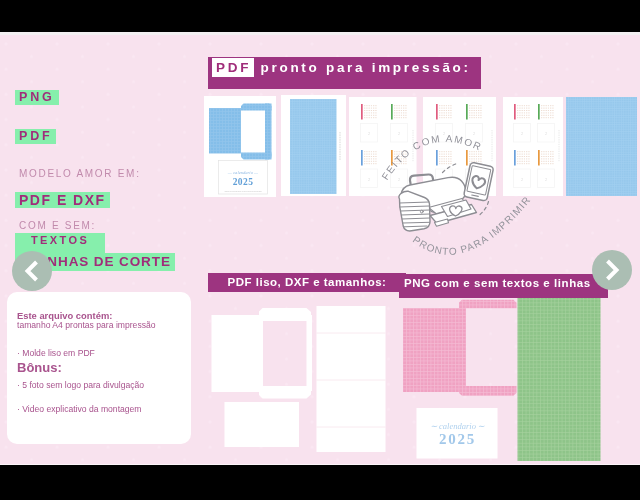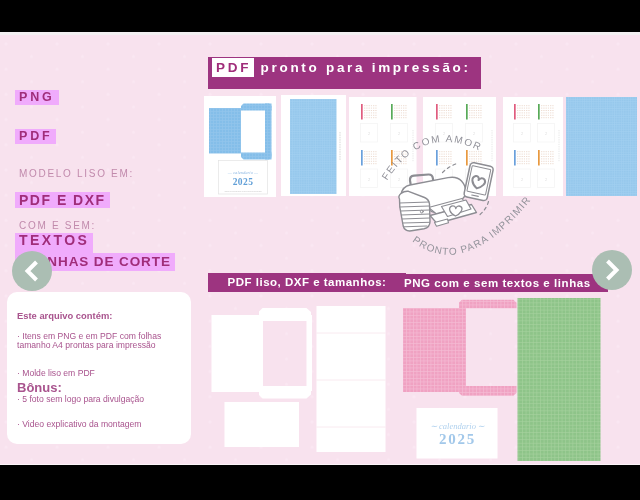--- a/index.html
+++ b/index.html
@@ -1,21 +1,21 @@
 <!DOCTYPE html>
 <html><head>
 <meta charset="utf-8">
 <style>
   html,body{margin:0;padding:0;}
   body{width:640px;height:500px;background:#000;position:relative;overflow:hidden;
        font-family:"Liberation Sans", sans-serif;}
   .abs{position:absolute;}
   .page{position:absolute;left:0;top:35px;width:640px;height:430px;
     background-color:#f8e2ee;}
-  .chip{position:absolute;background:#f0abfc;color:#a02d7a;font-weight:bold;white-space:nowrap;}
+  .chip{position:absolute;background:#86efac;color:#a02d7a;font-weight:bold;white-space:nowrap;}
   .mut{position:absolute;color:#c18aac;white-space:nowrap;}
   .bar{position:absolute;background:#9d3480;color:#fff;font-weight:bold;white-space:nowrap;}
 </style>
 </head>
 <body>
 
 <div class="abs" style="left:0;top:0;width:640px;height:32px;background:#000;"></div>
 
 <div class="abs" style="left:0;top:32px;width:640px;height:3px;background:#f2eff1;"></div>
 
@@ -36,48 +36,47 @@
 
 <div class="bar" style="left:208px;top:57px;width:273px;height:32px;font-size:13.5px;letter-spacing:2.7px;line-height:22px;">
   <span style="background:#fff;color:#a02d7a;padding:2px 3px 2px 4px;margin-left:4px;">PDF</span>
   <span> pronto para impressão:</span>
 </div>
 
 <div class="chip" style="left:15px;top:90px;height:15px;line-height:15px;padding:0 4px;font-size:12.5px;letter-spacing:2.8px;">PNG</div>
 
 <div class="chip" style="left:15px;top:129px;height:15px;line-height:15px;padding:0 4px;font-size:12.5px;letter-spacing:2.8px;">PDF</div>
 
-<div class="mut" style="left:19px;top:168px;font-size:10px;letter-spacing:1.7px;">MODELO LISO EM:</div>
+<div class="mut" style="left:19px;top:168px;font-size:10px;letter-spacing:1.7px;">MODELO AMOR EM:</div>
 
 <div class="chip" style="left:15px;top:192px;height:16px;line-height:16px;padding:0 4px;font-size:14px;letter-spacing:1.5px;">PDF E DXF</div>
 
 <div class="mut" style="left:19px;top:220px;font-size:10px;letter-spacing:1.7px;">COM E SEM:</div>
 
-<div class="chip" style="left:15px;top:233px;height:30px;line-height:15px;padding:0 4px;font-size:14px;letter-spacing:2.4px;">TEXTOS</div>
+<div class="chip" style="left:15px;top:233px;height:30px;line-height:15px;padding:0 16px;font-size:11px;letter-spacing:2.4px;">TEXTOS</div>
 
 <div class="chip" style="left:15px;top:253px;height:18px;line-height:18px;padding:0 4px;font-size:13.5px;letter-spacing:0.9px;">E LINHAS DE CORTE</div>
 
 <div class="bar" style="left:208px;top:273px;width:198px;height:19px;font-size:11.5px;line-height:19px;letter-spacing:0.5px;text-align:center;">PDF liso, DXF e tamanhos:</div>
 
-<div class="bar" style="left:399px;top:274px;width:209px;height:18px;font-size:11.5px;line-height:18px;letter-spacing:0.55px;"><span style="margin-left:5px;">PNG com e sem textos e linhas</span></div>
+<div class="bar" style="left:399px;top:274px;width:209px;height:24px;font-size:11.5px;line-height:18px;letter-spacing:0.55px;"><span style="margin-left:5px;">PNG com e sem textos e linhas</span></div>
 
 <div class="abs" style="left:7px;top:292px;width:184px;height:152px;background:#fff;border-radius:10px;"></div>
 <div class="abs" style="left:17px;top:312px;width:172px;color:#a9548e;font-size:8.6px;line-height:8.6px;">
 
   <div style="font-weight:bold;font-size:9.4px;">Este arquivo contém:</div>
 
-  <div style="margin-top:11.5px;">· Itens em PNG e em PDF com folhas</div>
   <div style="margin-top:0.5px;">tamanho A4 prontas para impressão</div>
 
 
   <div style="margin-top:19px;">· Molde liso em PDF</div>
 
   <div style="font-weight:bold;font-size:13px;margin-top:7px;">Bônus:</div>
 
-  <div style="margin-top:2px;">· 5 foto sem logo para divulgação</div>
+  <div style="margin-top:8px;">· 5 foto sem logo para divulgação</div>
 
   <div style="margin-top:16px;">· Video explicativo da montagem</div>
 </div>
 
 <svg class="abs" style="left:200px;top:88px;" width="440" height="182" viewBox="200 88 440 182">
 <defs>
   <pattern id="pbE" width="3" height="3" patternUnits="userSpaceOnUse">
     <rect width="3" height="3" fill="#84bee9"></rect>
     <path d="M0 .4H3M.4 0V3" stroke="#93c6ec" stroke-width="0.7" fill="none"></path>
   </pattern>

